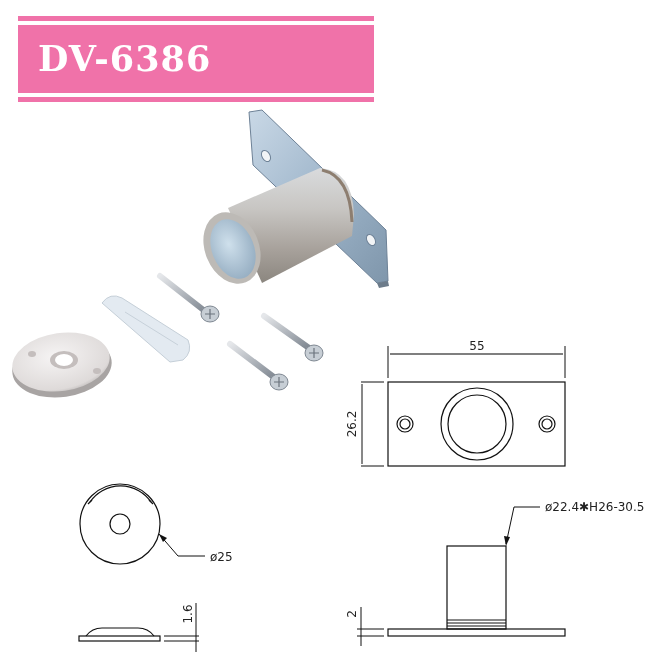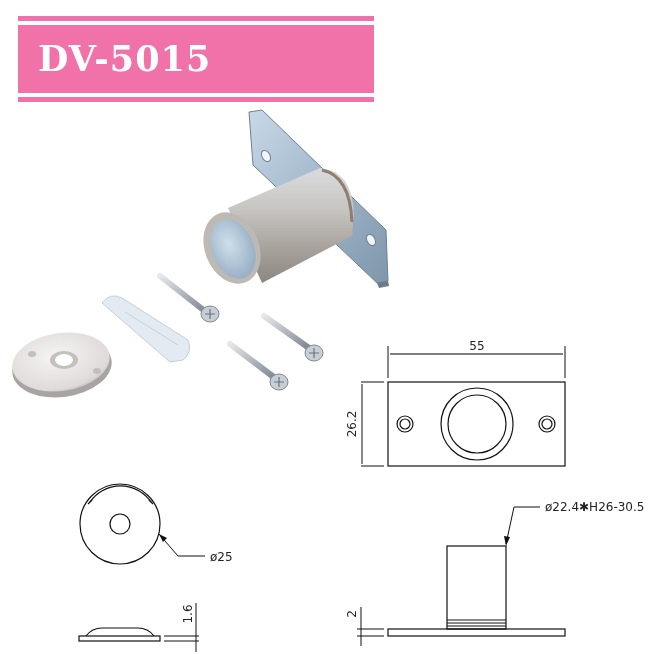--- a/index.html
+++ b/index.html
@@ -12,21 +12,21 @@
                     font-family: "DejaVu Serif", serif; font-weight: bold; font-size: 35px;
                     letter-spacing: 1px; }
     svg.layer { position: absolute; left: 0; top: 0; }
     .dim-text { font-family: "DejaVu Sans", sans-serif; font-size: 12px; fill: #222; }
   </style>
 </head>
 <body>
 
 <div class="header-stripe" style="top:16px;height:5px;"></div>
 <div class="header-band">
-  <div class="header-title">DV-5015</div>
+  <div class="header-title">DV-6386</div>
 </div>
 <div class="header-stripe" style="top:97px;height:5px;"></div>
 
 <svg class="layer" width="670" height="654">
   <defs>
     <linearGradient id="plateGrad" x1="0" y1="0" x2="1" y2="1">
       <stop offset="0" stop-color="#c9d8e6"></stop>
       <stop offset="0.5" stop-color="#9fb6cb"></stop>
       <stop offset="1" stop-color="#7f96ab"></stop>
     </linearGradient>

